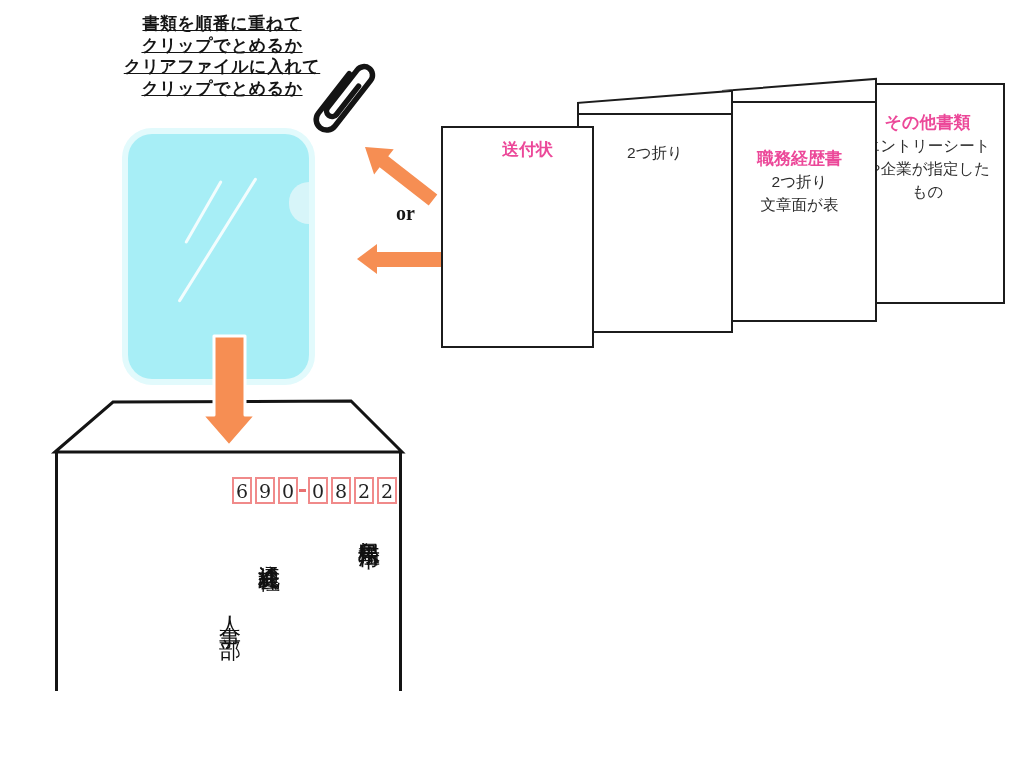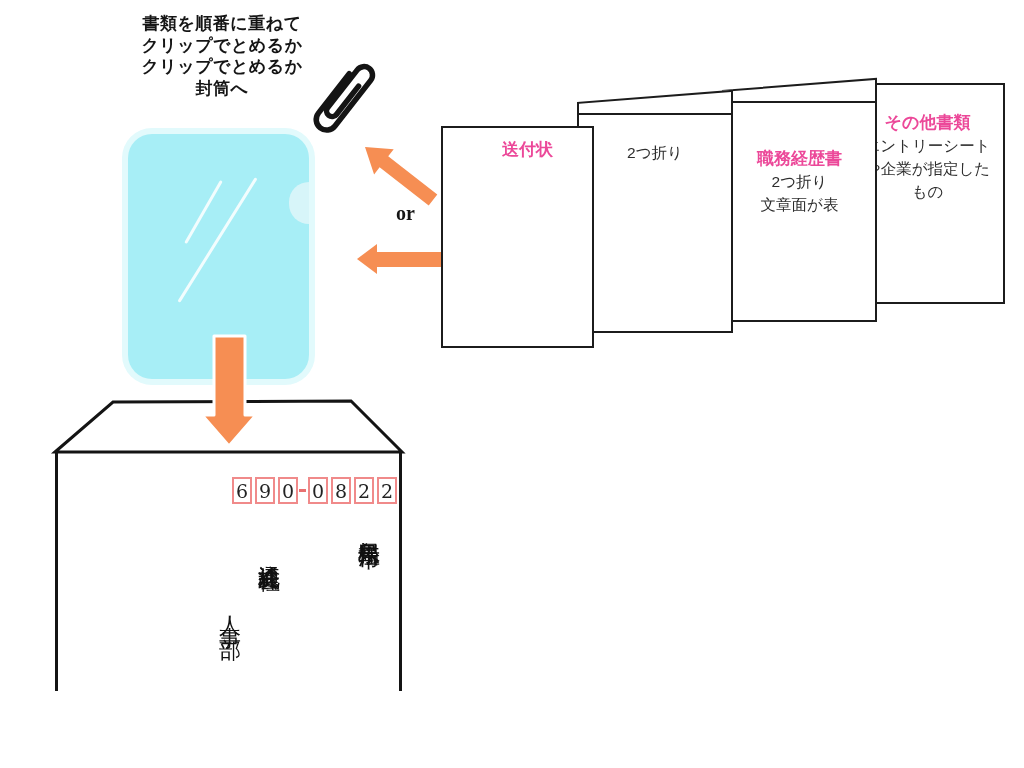--- a/index.html
+++ b/index.html
@@ -8,21 +8,21 @@
     background:#ffffff;
     font-family:"Liberation Sans", sans-serif;
     color:#111;
   }
   .abs{position:absolute;}
 
   
   .instructions{
     left:106px;top:13px;width:232px;
     text-align:center;font-weight:700;font-size:17px;line-height:21.5px;
-    color:#151515;letter-spacing:0.5px;
+    color:#151515;letter-spacing:0.5px;text-decoration:underline;
   }
 
   
   .clearfile{
     left:128px;top:134px;width:181px;height:245px;
     background:#A7EEF6;border-radius:24px;
     box-shadow:0 0 0 6px #E2FAFC;
   }
   .clearfile .notch{
     position:absolute;right:0;top:48px;width:20px;height:42px;
@@ -79,22 +79,22 @@
   .addr3{left:215px;top:598px;font-size:22px;letter-spacing:11px;}
 
   .overlay{left:0;top:0;z-index:10;pointer-events:none;}
 </style>
 </head>
 <body>
 
 <div class="abs instructions">
   <div>書類を順番に重ねて</div>
   <div>クリップでとめるか</div>
+  <div>クリアファイルに入れて</div>
   <div>クリップでとめるか</div>
-  <div>封筒へ</div>
 </div>
 
 <div class="abs clearfile">
   <div class="notch"></div>
   <div class="shine shine-long"></div>
   <div class="shine shine-short"></div>
 </div>
 
 <div class="abs or-label">or</div>
 

